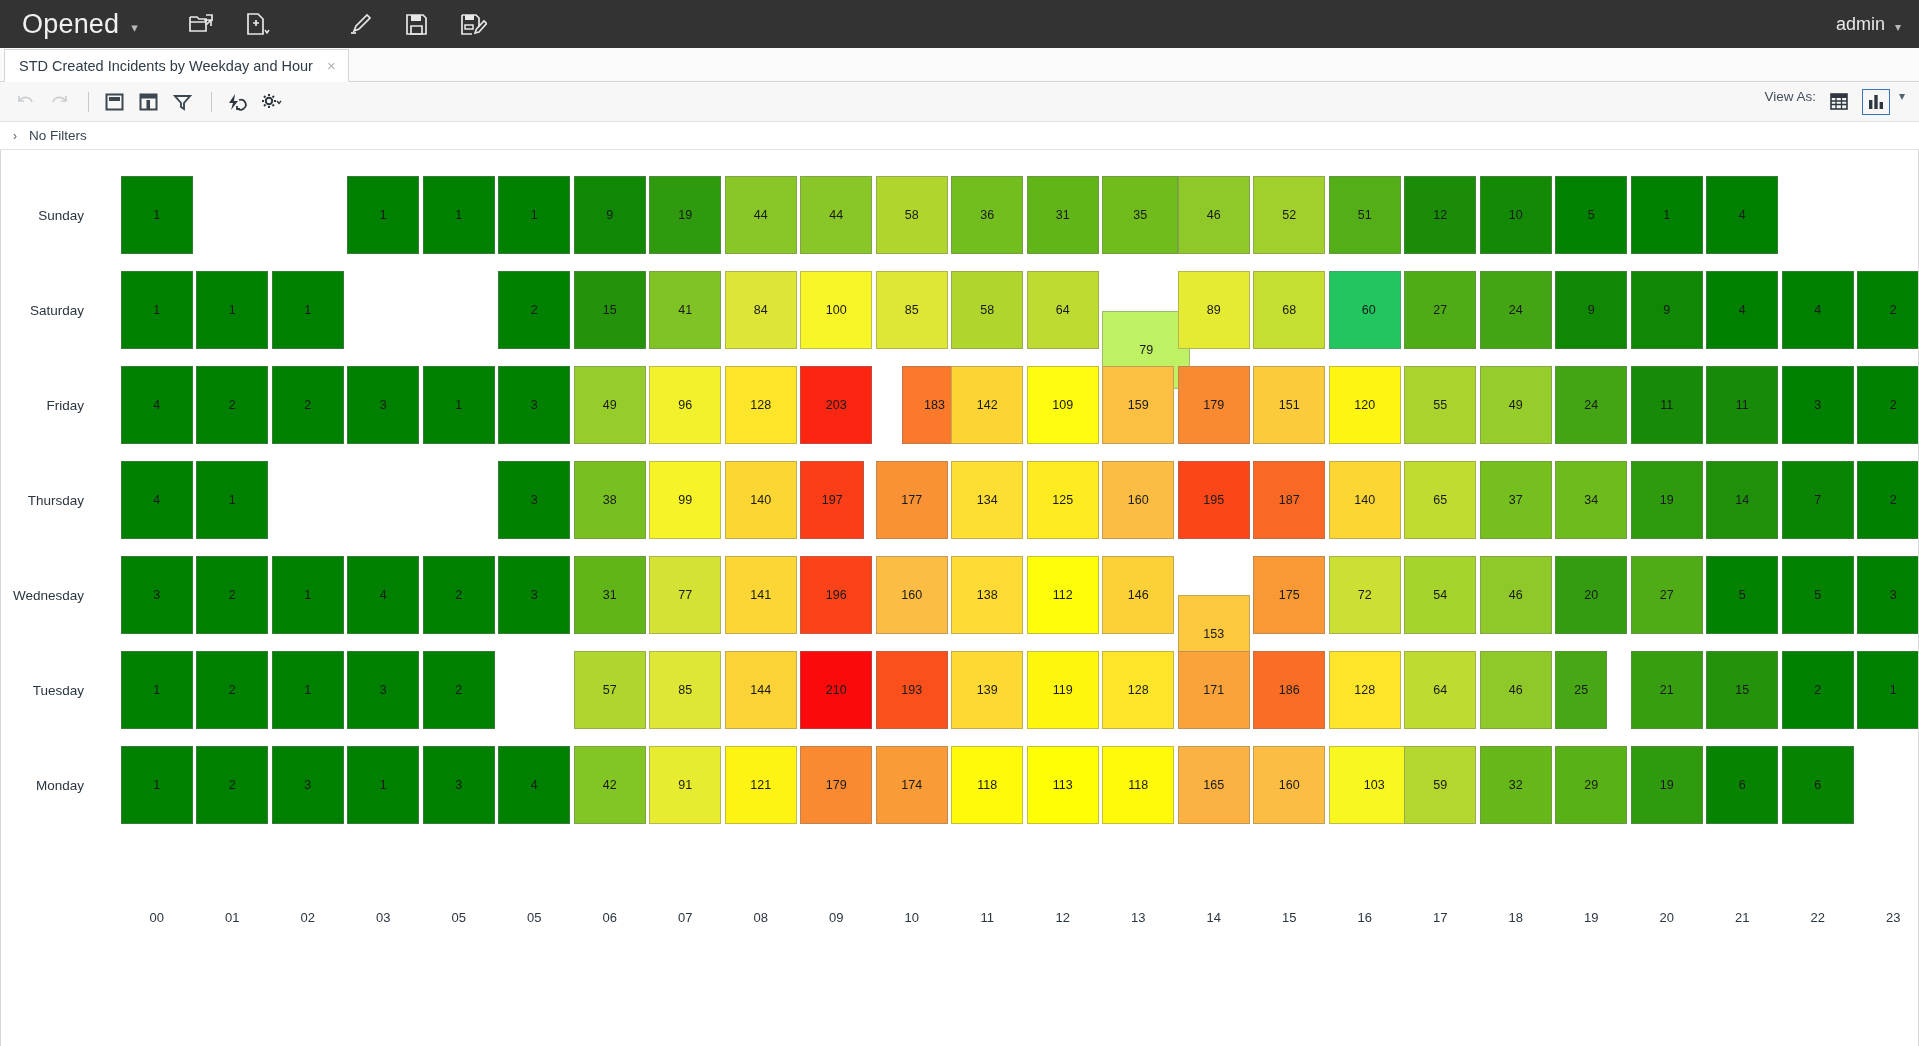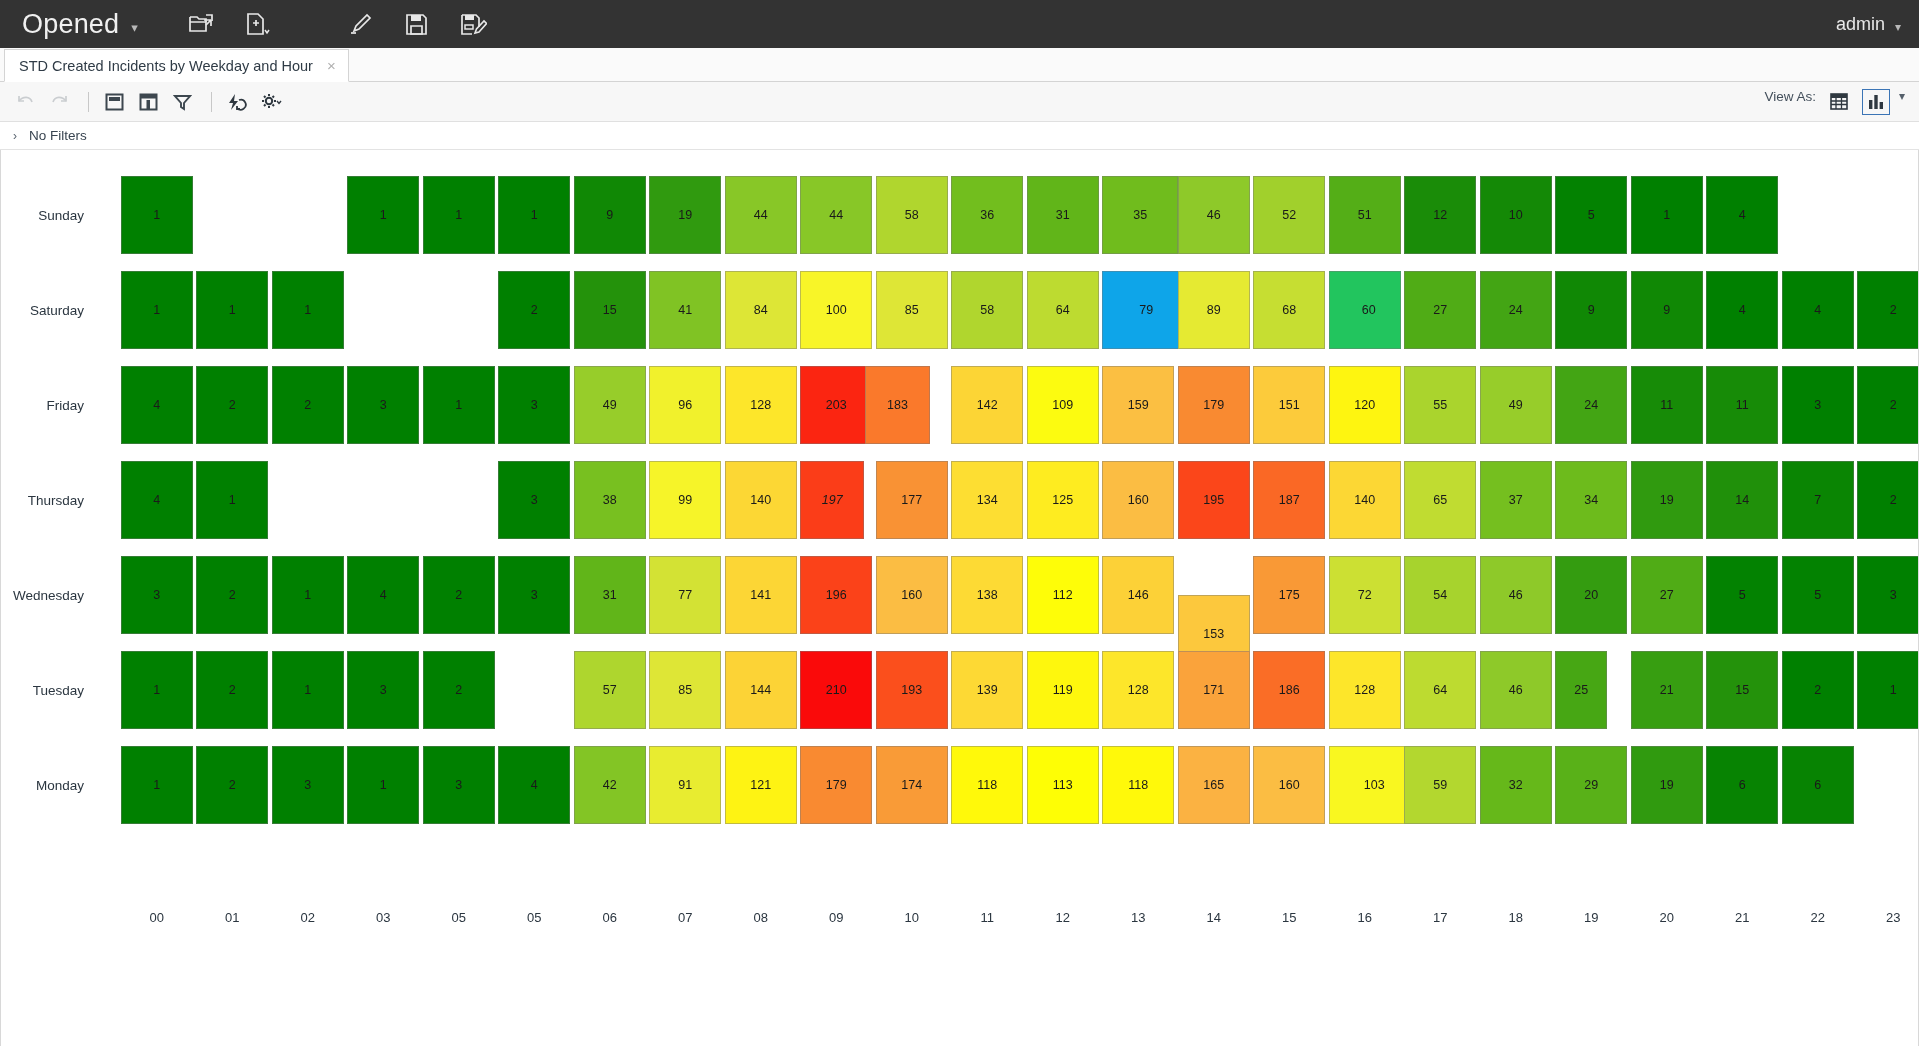--- a/index.html
+++ b/index.html
@@ -365,21 +365,21 @@
           <div class="cell" style="left: 103.25px; width: 72px; background: rgb(0, 128, 0);">1</div>
           <div class="cell" style="left: 178.75px; width: 72px; background: rgb(0, 128, 0);">1</div>
           <div class="cell" style="left: 405.25px; width: 72px; background: rgb(0, 128, 0);">2</div>
           <div class="cell" style="left: 480.75px; width: 72px; background: rgb(36, 146, 11);">15</div>
           <div class="cell" style="left: 556.25px; width: 72px; background: rgb(128, 195, 36);">41</div>
           <div class="cell" style="left: 631.75px; width: 72px; background: rgb(221, 230, 54);">84</div>
           <div class="cell" style="left: 707.25px; width: 72px; background: rgb(248, 245, 40);">100</div>
           <div class="cell" style="left: 782.75px; width: 72px; background: rgb(222, 230, 54);">85</div>
           <div class="cell" style="left: 858.25px; width: 72px; background: rgb(176, 214, 46);">58</div>
           <div class="cell" style="left: 933.75px; width: 72px; background: rgb(189, 219, 48);">64</div>
-          <div class="cell" style="left: 1009.25px; width: 88px; background: #0ea5e9;">79</div>
+          <div class="cell" style="left: 1009.25px; width: 88px; background: #bef264; margin-top: 40px;">79</div>
           <div class="cell" style="left: 1084.75px; width: 72px; background: rgb(229, 234, 50);">89</div>
           <div class="cell" style="left: 1160.25px; width: 72px; background: rgb(198, 222, 50);">68</div>
           <div class="cell" style="left: 1235.75px; width: 72px; background: #22c55e; padding-left: 8px;">60</div>
           <div class="cell" style="left: 1311.25px; width: 72px; background: rgb(80, 172, 22);">27</div>
           <div class="cell" style="left: 1386.75px; width: 72px; background: rgb(67, 165, 20);">24</div>
           <div class="cell" style="left: 1462.25px; width: 72px; background: rgb(16, 136, 5);">9</div>
           <div class="cell" style="left: 1537.75px; width: 72px; background: rgb(16, 136, 5);">9</div>
           <div class="cell" style="left: 1613.25px; width: 72px; background: rgb(0, 128, 0);">4</div>
           <div class="cell" style="left: 1688.75px; width: 72px; background: rgb(0, 128, 0);">4</div>
           <div class="cell" style="left: 1764.25px; width: 72px; background: rgb(0, 128, 0);">2</div>
@@ -391,21 +391,21 @@
           <div class="cell" style="left: 27.75px; width: 72px; background: rgb(0, 128, 0);">4</div>
           <div class="cell" style="left: 103.25px; width: 72px; background: rgb(0, 128, 0);">2</div>
           <div class="cell" style="left: 178.75px; width: 72px; background: rgb(0, 128, 0);">2</div>
           <div class="cell" style="left: 254.25px; width: 72px; background: rgb(0, 128, 0);">3</div>
           <div class="cell" style="left: 329.75px; width: 72px; background: rgb(0, 128, 0);">1</div>
           <div class="cell" style="left: 405.25px; width: 72px; background: rgb(0, 128, 0);">3</div>
           <div class="cell" style="left: 480.75px; width: 72px; background: rgb(151, 205, 42);">49</div>
           <div class="cell" style="left: 556.25px; width: 72px; background: rgb(241, 241, 44);">96</div>
           <div class="cell" style="left: 631.75px; width: 72px; background: rgb(253, 230, 42);">128</div>
           <div class="cell" style="left: 707.25px; width: 72px; background: rgb(251, 37, 17);">203</div>
-          <div class="cell" style="left: 772px; width: 65px; background: rgb(250, 121, 43);">183</div>
+          <div class="cell" style="left: 809px; width: 65px; background: rgb(250, 121, 43);">183</div>
           <div class="cell" style="left: 858.25px; width: 72px; background: rgb(252, 213, 53);">142</div>
           <div class="cell" style="left: 933.75px; width: 72px; background: rgb(252, 251, 16);">109</div>
           <div class="cell" style="left: 1009.25px; width: 72px; background: rgb(251, 191, 66);">159</div>
           <div class="cell" style="left: 1084.75px; width: 72px; background: rgb(249, 138, 49);">179</div>
           <div class="cell" style="left: 1160.25px; width: 72px; background: rgb(252, 203, 59);">151</div>
           <div class="cell" style="left: 1235.75px; width: 72px; background: rgb(254, 245, 16);">120</div>
           <div class="cell" style="left: 1311.25px; width: 72px; background: rgb(170, 212, 45);">55</div>
           <div class="cell" style="left: 1386.75px; width: 72px; background: rgb(151, 205, 42);">49</div>
           <div class="cell" style="left: 1462.25px; width: 72px; background: rgb(67, 165, 20);">24</div>
           <div class="cell" style="left: 1537.75px; width: 72px; background: rgb(23, 139, 7);">11</div>
@@ -416,21 +416,21 @@
       </div>
       <div class="row">
         <div class="row-label">Thursday</div>
         <div class="cells">
           <div class="cell" style="left: 27.75px; width: 72px; background: rgb(0, 128, 0);">4</div>
           <div class="cell" style="left: 103.25px; width: 72px; background: rgb(0, 128, 0);">1</div>
           <div class="cell" style="left: 405.25px; width: 72px; background: rgb(0, 128, 0);">3</div>
           <div class="cell" style="left: 480.75px; width: 72px; background: rgb(120, 192, 32);">38</div>
           <div class="cell" style="left: 556.25px; width: 72px; background: rgb(246, 244, 41);">99</div>
           <div class="cell" style="left: 631.75px; width: 72px; background: rgb(252, 215, 52);">140</div>
-          <div class="cell" style="left: 707.25px; width: 64px; background: rgb(251, 61, 24); font-style: italic;">197</div>
+          <div class="cell" style="left: 707.25px; width: 64px; background: rgb(251, 61, 24);">197</div>
           <div class="cell" style="left: 782.75px; width: 72px; background: rgb(249, 146, 52);">177</div>
           <div class="cell" style="left: 858.25px; width: 72px; background: rgb(253, 222, 50);">134</div>
           <div class="cell" style="left: 933.75px; width: 72px; background: rgb(254, 236, 32);">125</div>
           <div class="cell" style="left: 1009.25px; width: 72px; background: rgb(251, 189, 67);">160</div>
           <div class="cell" style="left: 1084.75px; width: 72px; background: rgb(251, 70, 26);">195</div>
           <div class="cell" style="left: 1160.25px; width: 72px; background: rgb(250, 104, 37);">187</div>
           <div class="cell" style="left: 1235.75px; width: 72px; background: rgb(252, 215, 52);">140</div>
           <div class="cell" style="left: 1311.25px; width: 72px; background: rgb(192, 220, 49);">65</div>
           <div class="cell" style="left: 1386.75px; width: 72px; background: rgb(117, 191, 31);">37</div>
           <div class="cell" style="left: 1462.25px; width: 72px; background: rgb(109, 187, 28);">34</div>

